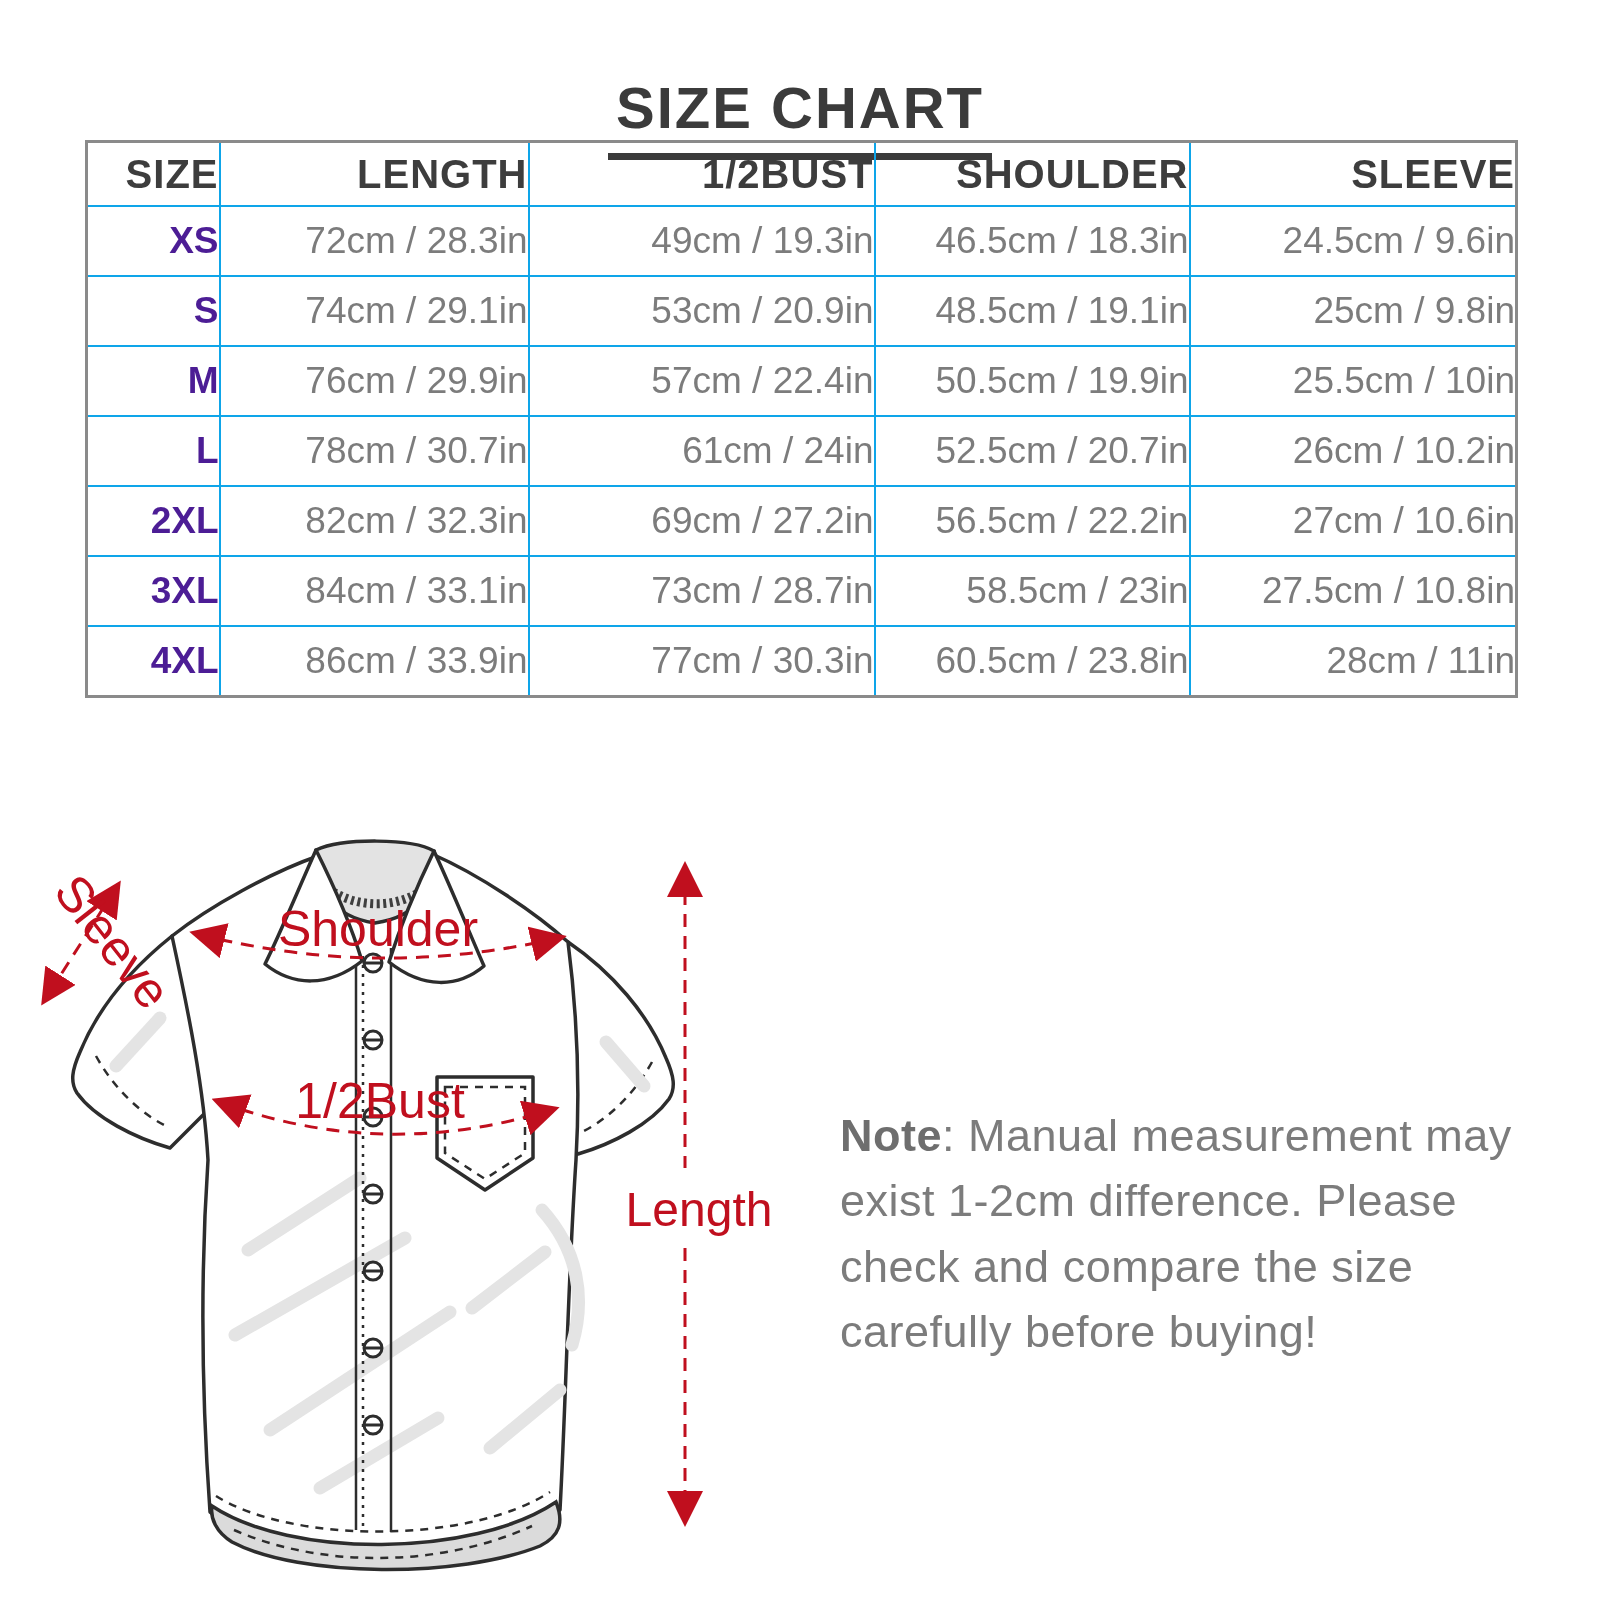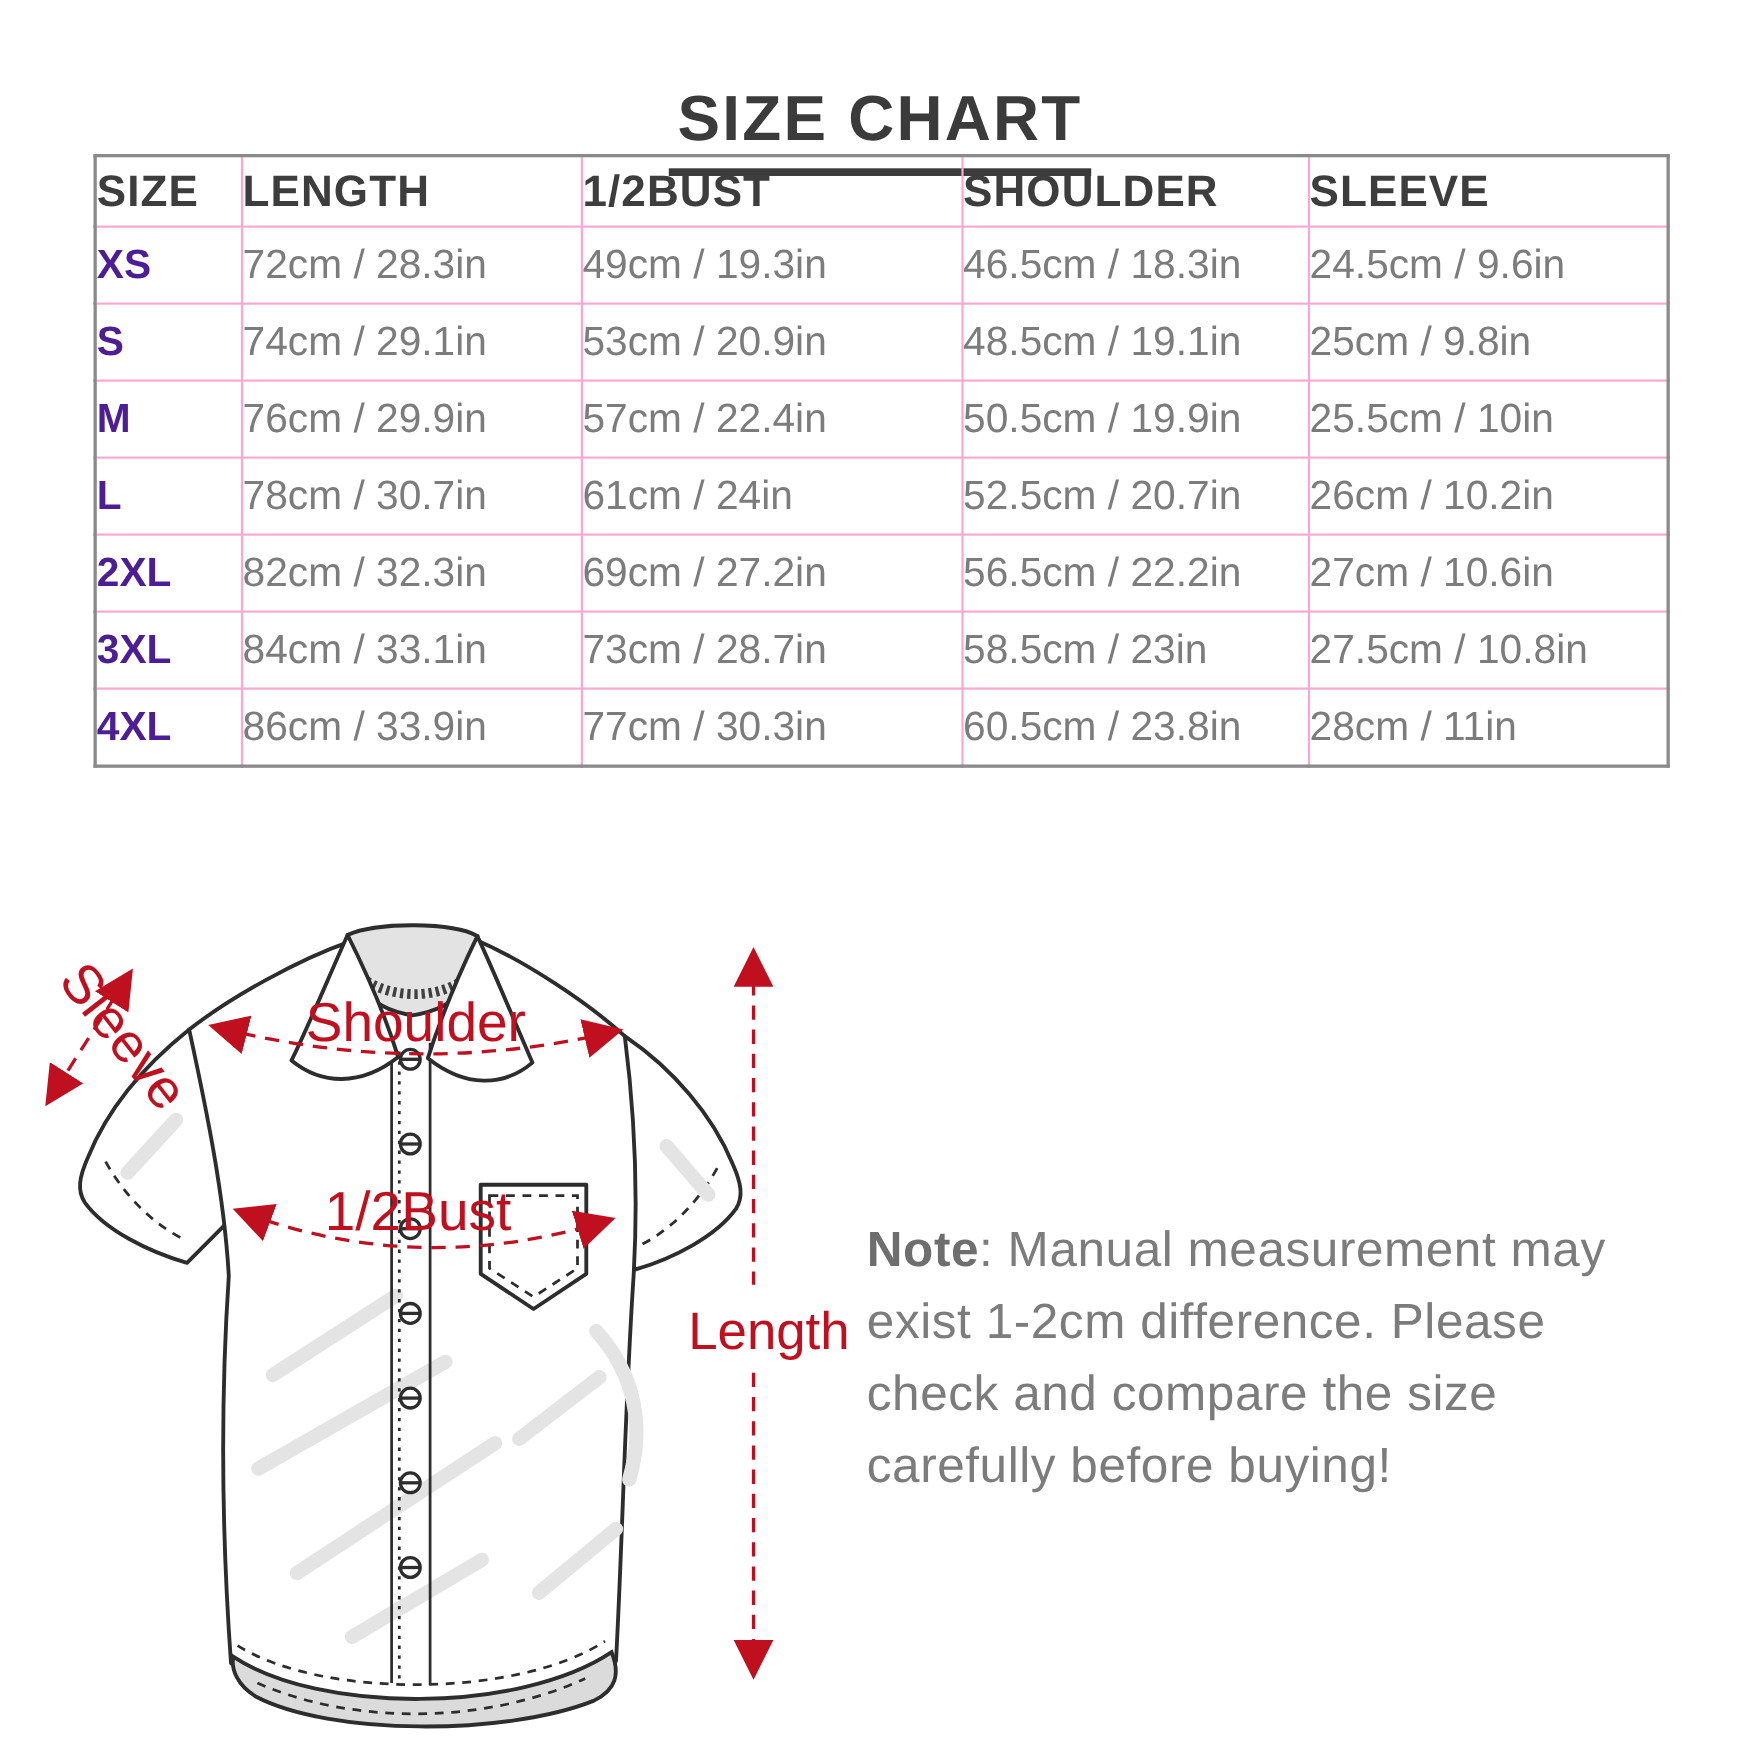--- a/index.html
+++ b/index.html
@@ -6,38 +6,38 @@
   body{width:1600px;height:1600px;position:relative;font-family:"Liberation Sans",sans-serif;overflow:hidden;}
 
   
   .title-wrap{position:absolute;top:30px;left:0;width:1600px;text-align:center;}
   .title-wrap span{display:inline-block;font-size:58px;font-weight:bold;color:#3b3b3b;
     letter-spacing:2px;border-bottom:7px solid #3b3b3b;padding:0 8px 12px 8px;margin-top:44px;}
 
   
   table.size-table{position:absolute;left:85px;top:140px;width:1430px;border-collapse:collapse;
     table-layout:fixed;border:3px solid #8a8a8a;}
-  .size-table th,.size-table td{border:2px solid #f9a8d4;text-align:left;vertical-align:middle;
+  .size-table th,.size-table td{border:2px solid #0ea5e9;text-align:right;vertical-align:middle;
     padding:0;overflow:hidden;white-space:nowrap;}
   .size-table th{height:62px;font-size:40px;font-weight:bold;color:#3d3d3d;letter-spacing:1px;}
   .size-table td{height:68px;font-size:37px;color:#7c7c7c;}
   .size-table td.size-col{font-weight:bold;color:#4c1d95;font-size:37px;}
 
   
   svg.shirt{position:absolute;left:20px;top:830px;width:760px;height:760px;}
   .outline{fill:#ffffff;stroke:#2d2d2d;stroke-width:3.5;stroke-linejoin:round;}
   .seam{fill:none;stroke:#2d2d2d;stroke-width:2.5;}
   .stitch{fill:none;stroke:#2d2d2d;stroke-width:2.5;stroke-dasharray:8 7;}
   .dotline{fill:none;stroke:#2d2d2d;stroke-width:2.5;stroke-dasharray:3 6;}
   .wrinkle{fill:none;stroke:#e4e4e4;stroke-width:13;stroke-linecap:round;}
   .measure{fill:none;stroke:#c00f1e;stroke-width:3;stroke-dasharray:13 9;}
   .red-label{font-family:"Liberation Sans",sans-serif;fill:#c00f1e;font-size:50px;}
 
   
-  .note{position:absolute;left:788px;top:1058px;width:710px;font-size:45px;line-height:1.45;
+  .note{position:absolute;left:840px;top:1058px;width:710px;font-size:45px;line-height:1.45;
     color:#7c7c7c;letter-spacing:0.5px;}
   .note b{color:#6e6e6e;font-weight:bold;}
 </style>
 </head>
 <body>
 
 <div class="title-wrap">
   <span>SIZE CHART</span>
 </div>
 

